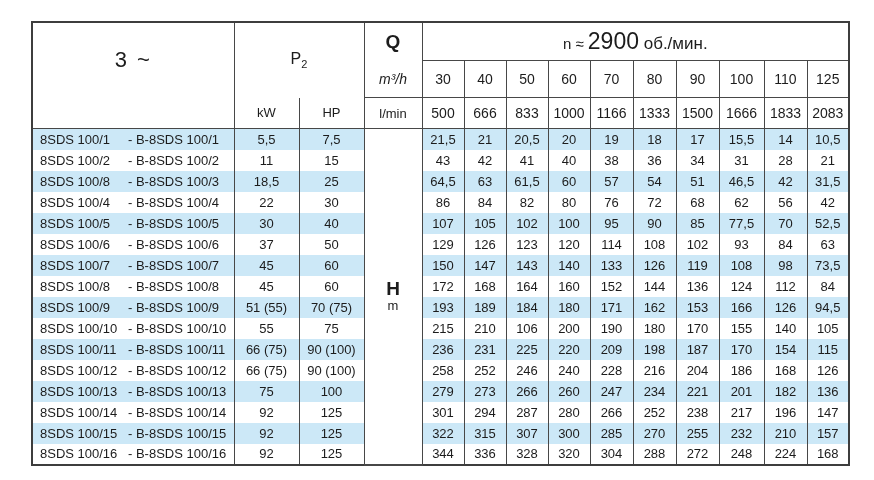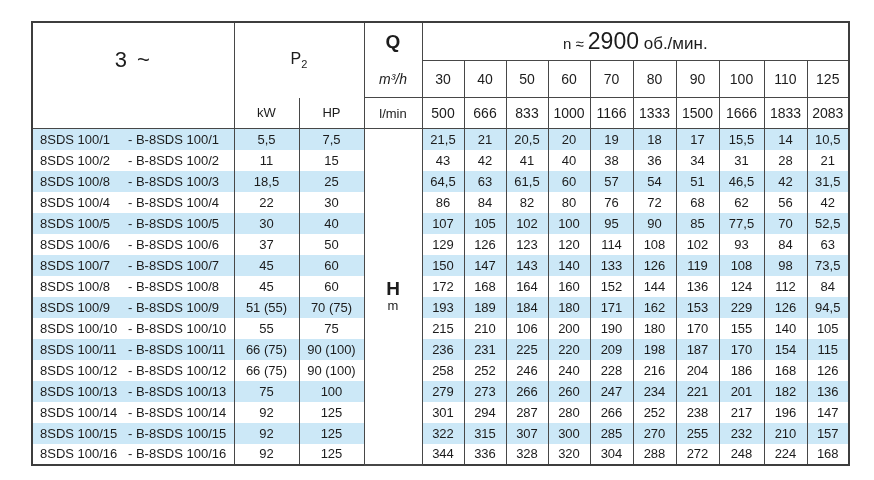--- a/index.html
+++ b/index.html
@@ -229,21 +229,21 @@
           <td class="model"><span class="m1">8SDS 100/9</span><span class="m2">- B-8SDS 100/9</span></td>
           <td>51 (55)</td>
           <td>70 (75)</td>
           <td>193</td>
           <td>189</td>
           <td>184</td>
           <td>180</td>
           <td>171</td>
           <td>162</td>
           <td>153</td>
-          <td>229</td>
+          <td>166</td>
           <td>126</td>
           <td>94,5</td>
         </tr>
         <tr>
           <td class="model"><span class="m1">8SDS 100/10</span><span class="m2">- B-8SDS 100/10</span></td>
           <td>55</td>
           <td>75</td>
           <td>215</td>
           <td>210</td>
           <td>106</td>

